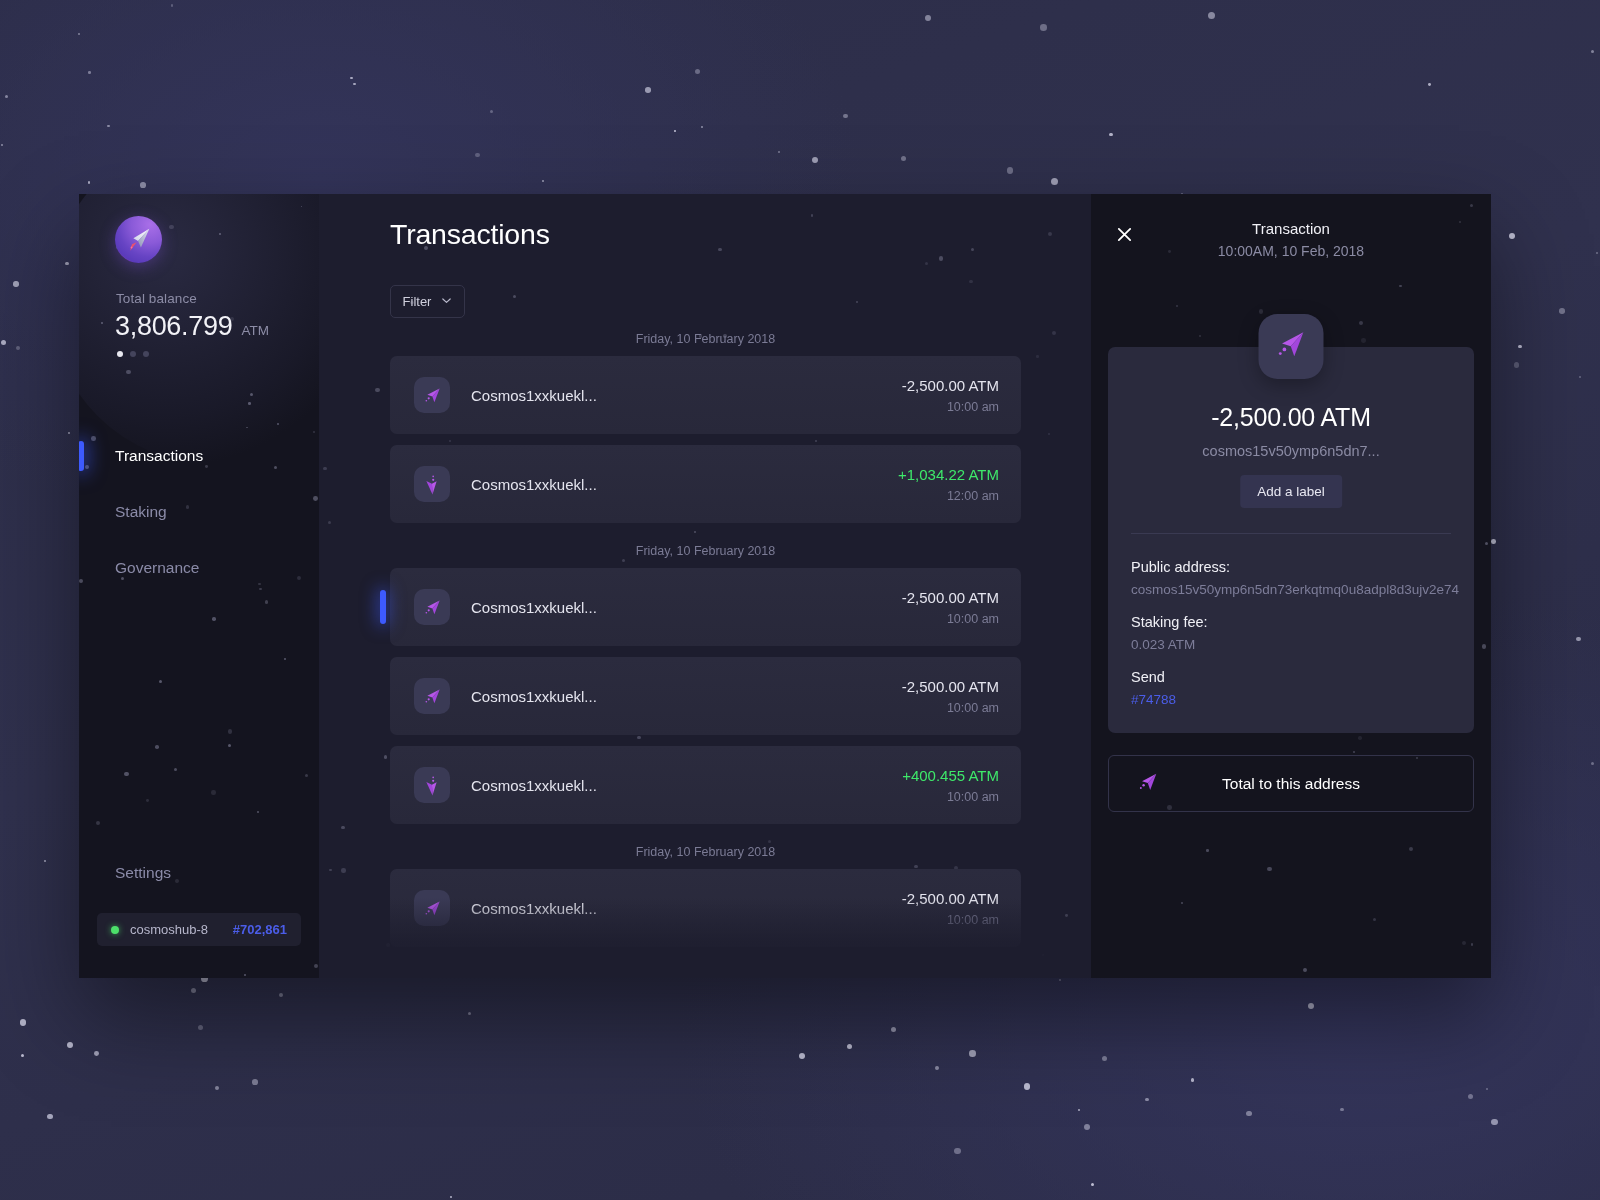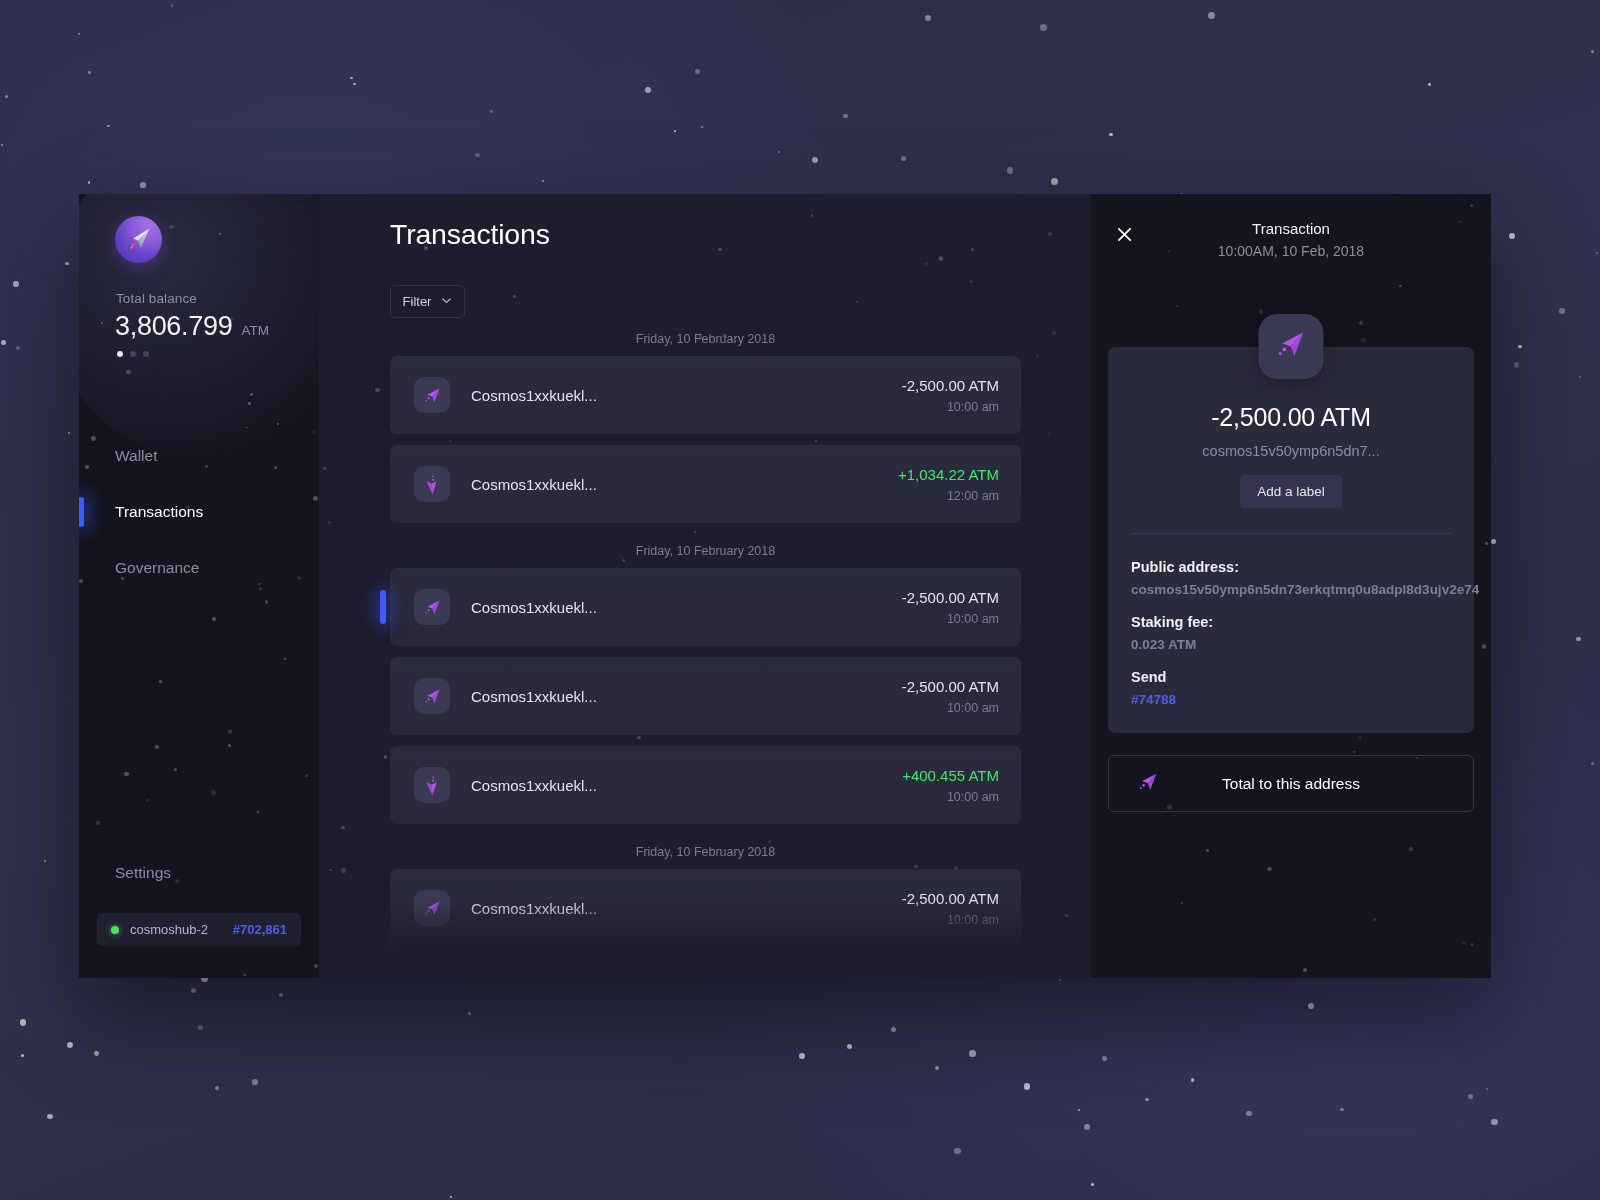--- a/index.html
+++ b/index.html
@@ -268,21 +268,21 @@
     cursor: pointer;
     border: none;
     font-family: inherit;
     white-space: nowrap;
   }
   .divider {
     position: absolute; left: 23px; top: 186px;
     width: 320px; height: 1px;
     background: #3a3a52;
   }
-  .field { position: absolute; left: 23px; font-weight: bold; }
+  .field { position: absolute; left: 23px; }
   .field-label { font-size: 14.5px; color: #f0f0f6; }
   .field-value { font-size: 13.5px; color: #7d7d99; margin-top: 7px; }
   .field-value.link { color: #4b5de8; }
 
   .send-btn {
     position: absolute;
     left: 17px; top: 561px;
     width: 366px; height: 57px;
     border: 1px solid #33334a;
     border-radius: 6px;
@@ -570,37 +570,37 @@
       <span class="balance-unit">ATM</span>
     </div>
 
     <div class="dots" id="carousel-dots">
         <span class="dot active"></span>
         <span class="dot"></span>
         <span class="dot"></span>
       </div>
 
     <div class="nav" id="nav-list">
-        <div class="nav-item">
-          <span>Wallet</span>
-        </div>
         <div class="nav-item active">
           <span class="nav-indicator"></span>
           <span>Transactions</span>
         </div>
         <div class="nav-item">
+          <span>Staking</span>
+        </div>
+        <div class="nav-item">
           <span>Governance</span>
         </div>
       </div>
 
     <div class="settings-item">Settings</div>
 
     <div class="chain-pill">
       <span class="chain-dot"></span>
-      <span class="chain-name">cosmoshub-2</span>
+      <span class="chain-name">cosmoshub-8</span>
       <span class="chain-block">#702,861</span>
     </div>
   </div>
 
   <div class="main">
     <div class="main-stars">
         <span class="star" style="left:22.1px;top:631.6px;width:3.9px;height:3.9px;opacity:0.40"></span>
         <span class="star" style="left:302.7px;top:364.5px;width:3.3px;height:3.3px;opacity:0.30"></span>
         <span class="star" style="left:91.2px;top:106.6px;width:3.5px;height:3.5px;opacity:0.30"></span>
         <span class="star" style="left:637.4px;top:714.6px;width:2.1px;height:2.1px;opacity:0.39"></span>

